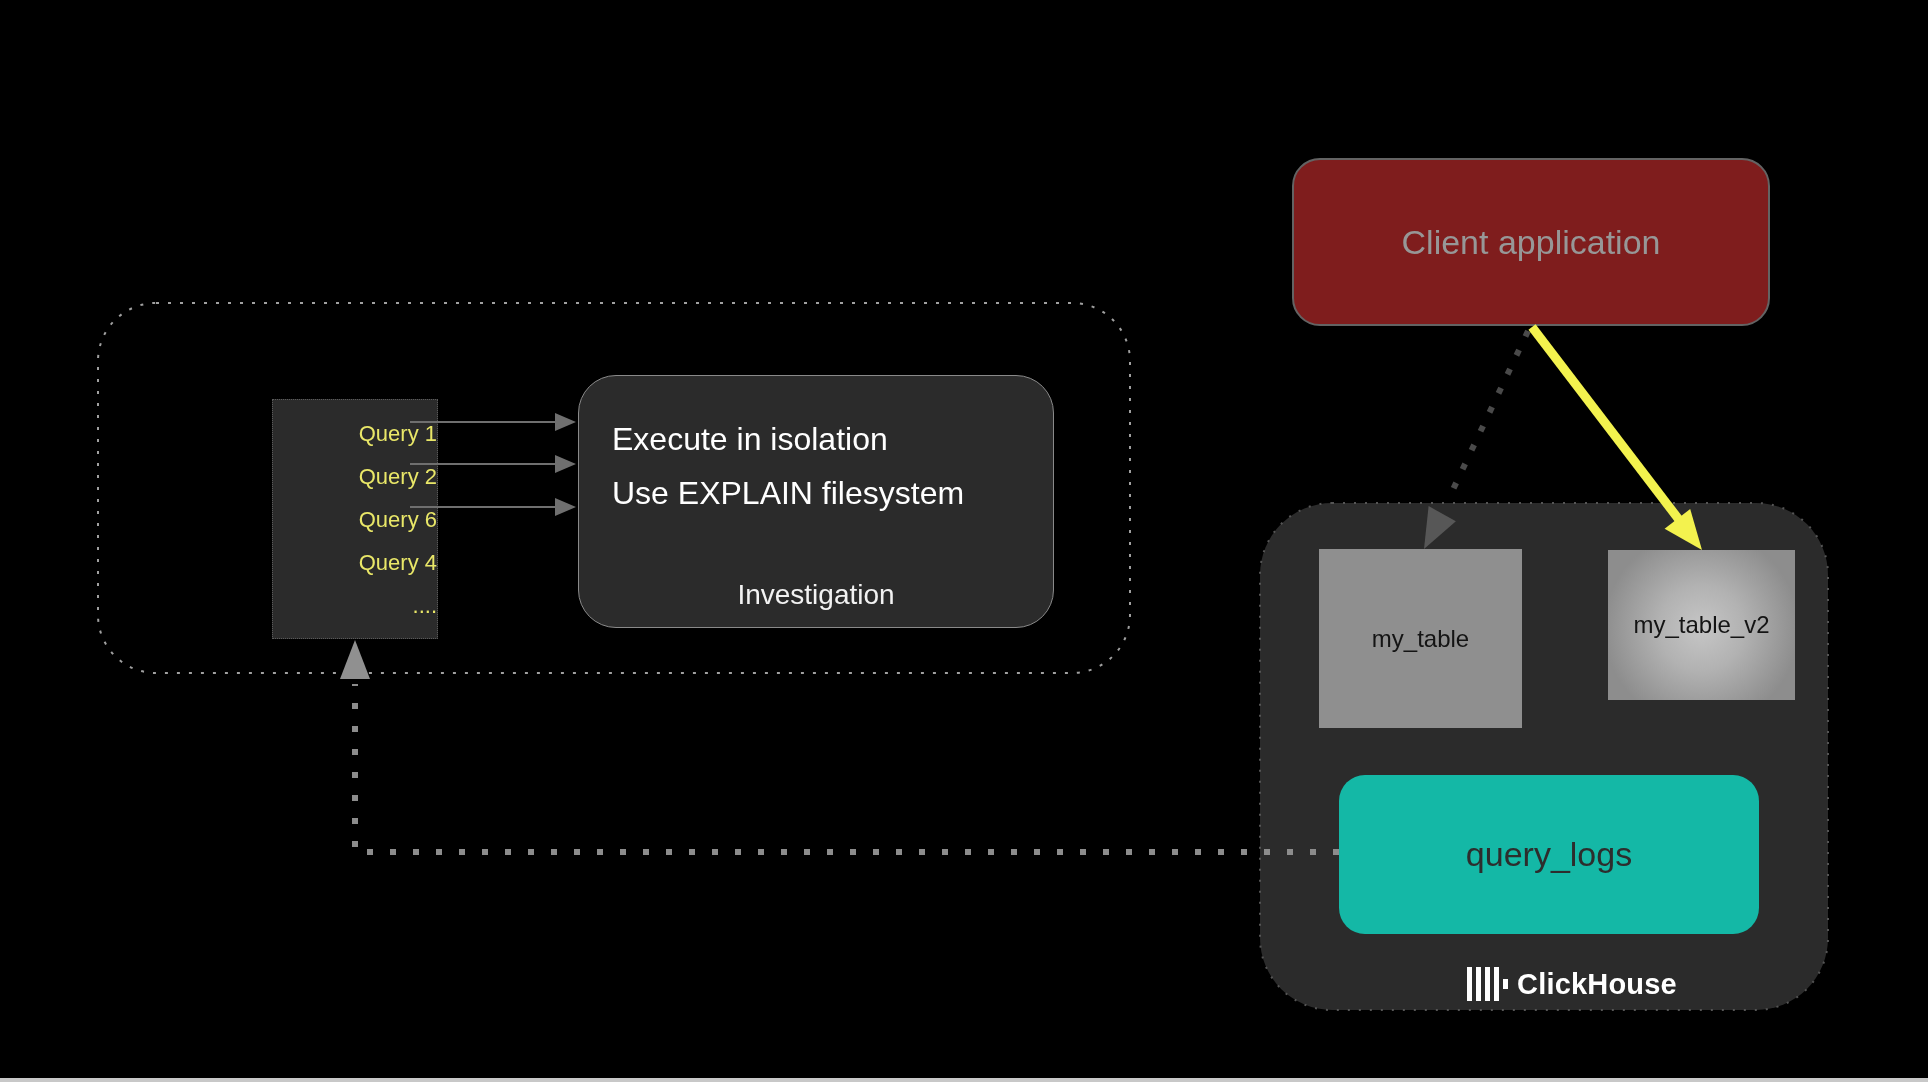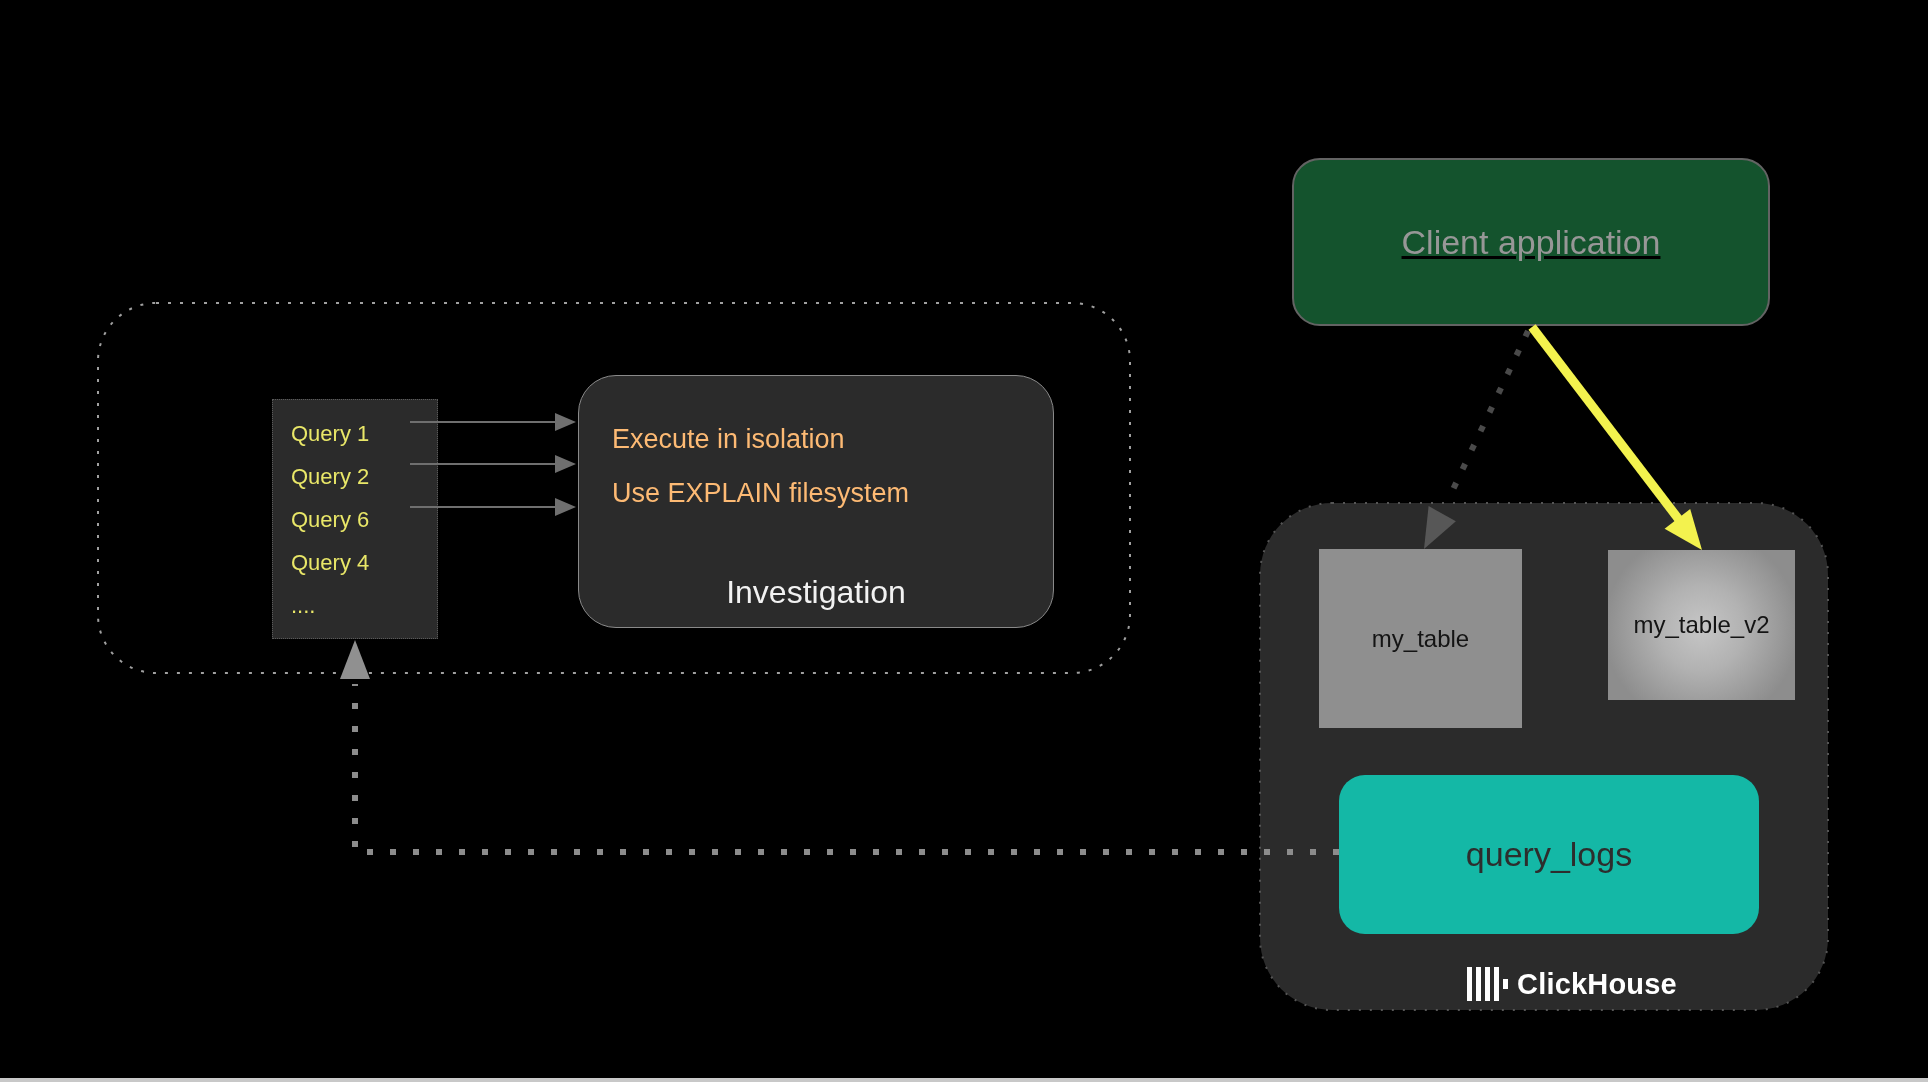--- a/index.html
+++ b/index.html
@@ -7,41 +7,42 @@
     position:relative;width:1928px;height:1082px;overflow:hidden;
     font-family:"Liberation Sans", sans-serif;
   }
   .abs{position:absolute;}
 
   
   .query-box{
     left:272px;top:399px;width:166px;height:240px;
     background:#2b2b2b;border:1px dotted #5a5a5a;box-sizing:border-box;
     padding:12px 0 0 18px;
+    text-align:right;
   }
   .query-item{
     height:43px;line-height:43px;font-size:22px;color:#e9e768;
     white-space:nowrap;
   }
   .investigation-box{
     left:578px;top:375px;width:476px;height:253px;box-sizing:border-box;
     background:#2b2b2b;border:1.5px solid #8a8a8a;border-radius:38px;
   }
   .inv-lines{position:absolute;left:33px;top:43px;}
-  .inv-line{font-size:27px;line-height:40px;color:#fdba74;white-space:nowrap;}
+  .inv-line{font-size:32px;line-height:40px;color:#ffffff;white-space:nowrap;}
   .inv-line.gap{margin-top:14px;}
   .inv-label{
     position:absolute;left:0;right:0;bottom:16px;text-align:center;
-    font-size:32px;color:#f2f2f2;
+    font-size:28px;color:#f2f2f2;
   }
 
   .client-box{
     left:1292px;top:158px;width:478px;height:168px;box-sizing:border-box;
-    background:#14532d;border:2px solid #636363;border-radius:28px;
-    display:flex;align-items:center;justify-content:center;text-decoration:underline;
+    background:#7f1d1d;border:2px solid #636363;border-radius:28px;
+    display:flex;align-items:center;justify-content:center;
   }
   .client-label{font-size:34px;color:#979797;}
 
   .ch-container{
     left:1260px;top:503px;width:568px;height:507px;box-sizing:border-box;
     background:#2b2b2b;border-radius:72px;
   }
   .table-box{
     background:#8f8f8f;display:flex;align-items:center;justify-content:center;
   }

